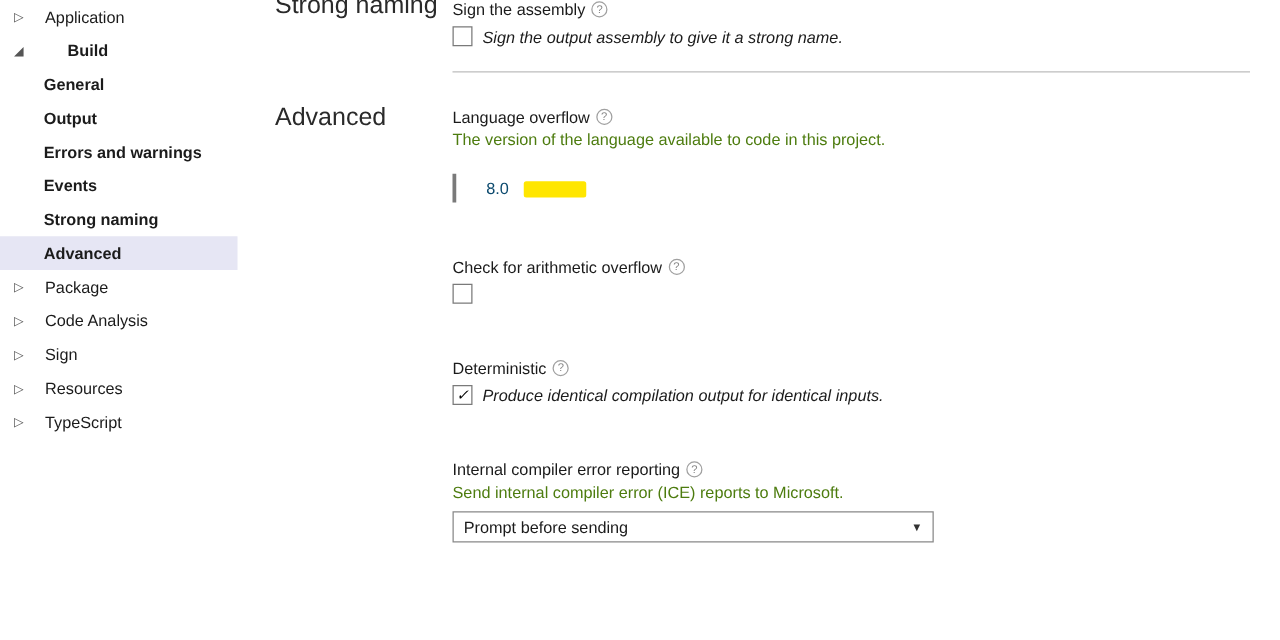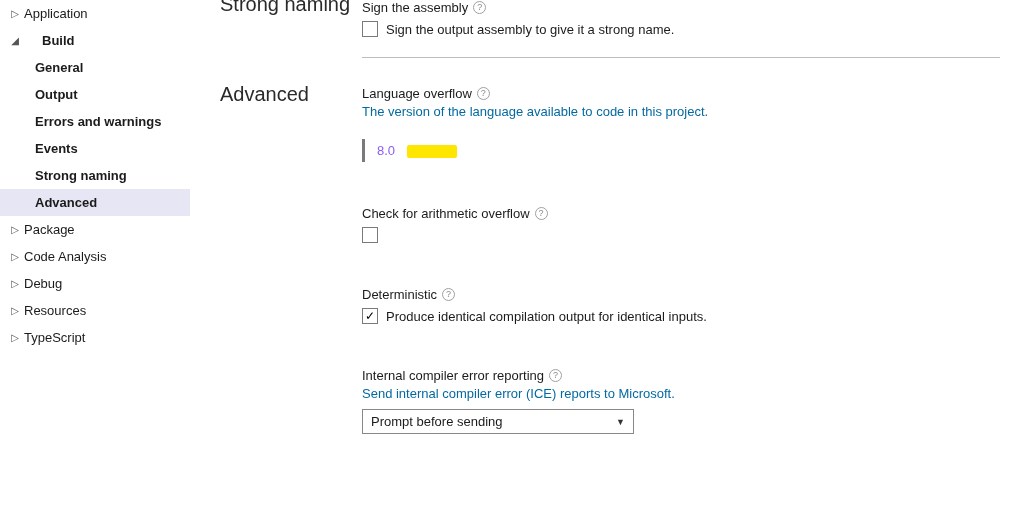--- a/index.html
+++ b/index.html
@@ -29,21 +29,21 @@
     padding: 6px 6px 6px 8px;
     cursor: pointer;
   }
   .side-chevron {
     width: 14px;
     display: inline-flex;
     justify-content: center;
     color: #555;
     font-size: 10px;
   }
-  .side-label { margin-left: 2px; }
+  .side-label { margin-left: 14px; }
   .side-item.level1 > .side-label { }
   .side-item.expanded > .side-label { font-weight: 600; padding-left: 18px; }
   .side-sub {
     padding: 6px 6px 6px 35px;
     cursor: pointer;
     font-weight: bold;
   }
   .side-sub.selected {
     background: #e6e6f4;
     font-weight: 600;
@@ -79,62 +79,63 @@
     display: inline-flex;
     width: 13px; height: 13px;
     border: 1px solid #a0a0a0;
     border-radius: 50%;
     font-size: 9px;
     color: #888;
     align-items: center;
     justify-content: center;
     line-height: 1;
   }
-  .subtext { color: #0369a1; margin-top: 3px; }
+  .subtext { color: #4d7c0f; margin-top: 3px; }
   .check-row {
     display: flex;
     align-items: center;
     gap: 8px;
     margin-top: 6px;
+    font-style: italic;
   }
   .checkbox {
     width: 16px; height: 16px;
     border: 1px solid #7a7a7a;
     background: #fff;
     display: inline-flex;
     align-items: center;
     justify-content: center;
     font-size: 12px;
     color: #000;
   }
   .divider {
     border: none;
     border-top: 1px solid #bdbdbd;
     margin: 20px 0 0 0;
   }
   .lang-box {
     border-left: 3px solid #7a7a7a;
-    padding: 4px 12px;
-    color: #8b5cf6;
+    padding: 4px 24px;
+    color: #0c4a6e;
     display: inline-block;
     margin-top: 20px;
   }
   .highlight {
     display: inline-block;
     width: 50px;
     height: 13px;
     background: #ffe600;
     border-radius: 2px;
     vertical-align: middle;
     margin-left: 8px;
   }
   .group { margin-top: 44px; }
   .group-tight { margin-top: 28px; }
   .dropdown {
-    width: 272px;
+    width: 385px;
     border: 1px solid #888;
     padding: 4px 8px;
     display: flex;
     justify-content: space-between;
     align-items: center;
     margin-top: 8px;
     background: #fff;
   }
   .caret {
     font-size: 9px;
@@ -165,21 +166,21 @@
     <div class="side-item level1">
       <span class="side-chevron">▷</span>
       <span class="side-label">Package</span>
     </div>
     <div class="side-item level1">
       <span class="side-chevron">▷</span>
       <span class="side-label">Code Analysis</span>
     </div>
     <div class="side-item level1">
       <span class="side-chevron">▷</span>
-      <span class="side-label">Debug</span>
+      <span class="side-label">Sign</span>
     </div>
     <div class="side-item level1">
       <span class="side-chevron">▷</span>
       <span class="side-label">Resources</span>
     </div>
     <div class="side-item level1">
       <span class="side-chevron">▷</span>
       <span class="side-label">TypeScript</span>
     </div>
   </div>

